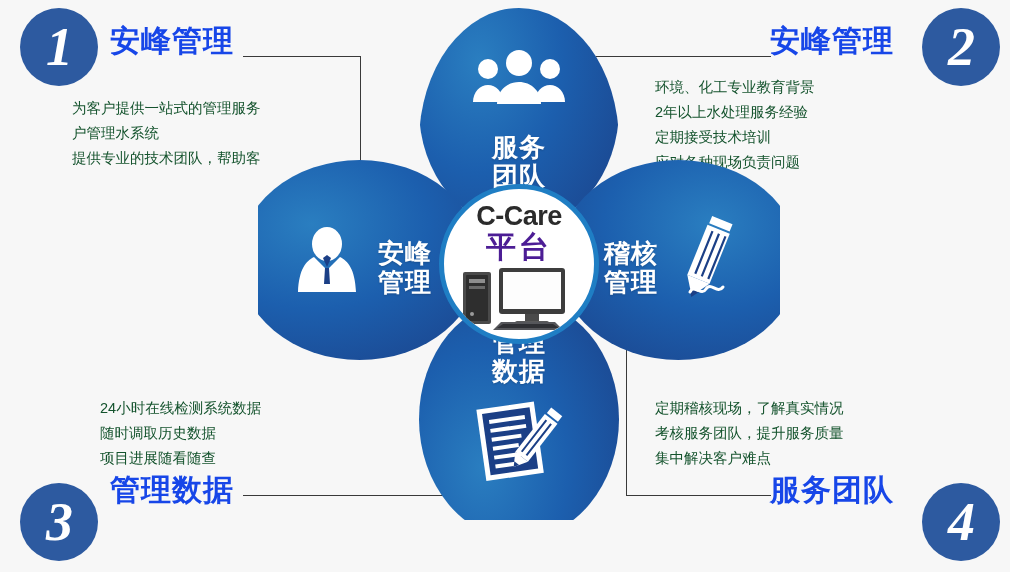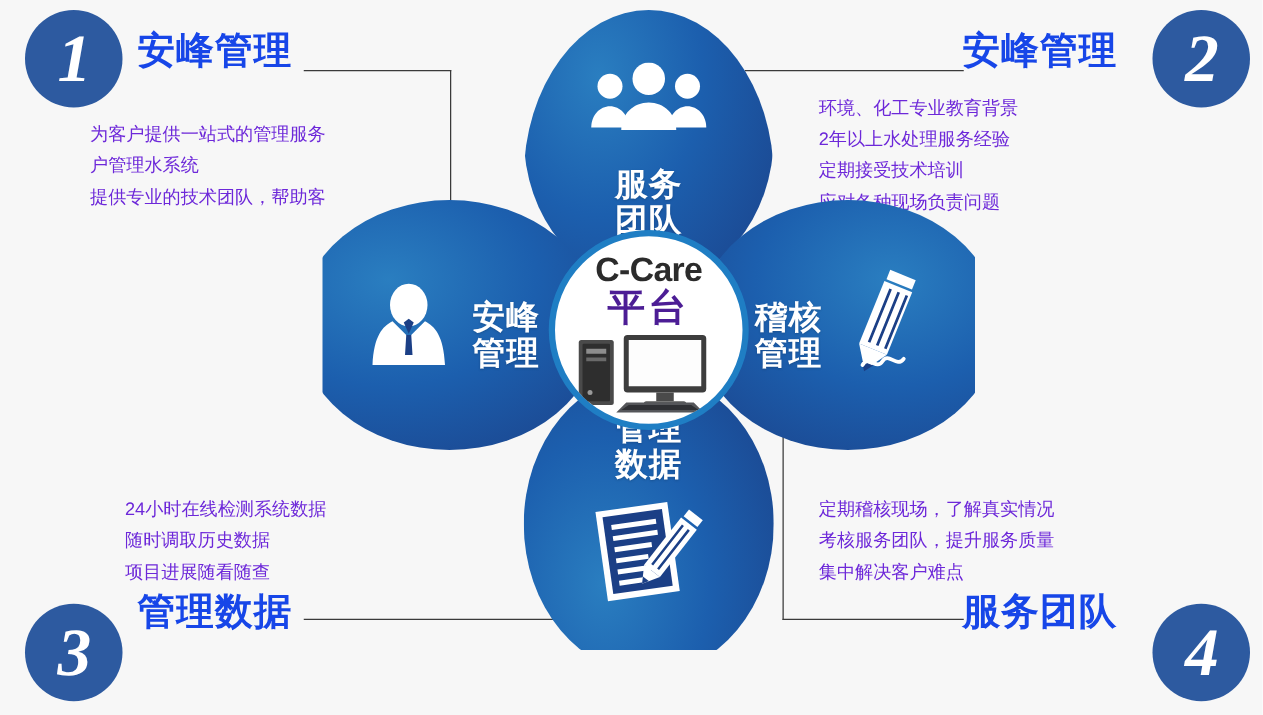--- a/index.html
+++ b/index.html
@@ -62,21 +62,21 @@
   
   #l3h{ left:243px; top:495px; width:210px; }
   #l3v{ left:452px; top:472px; height:24px; }
   
   #l4v{ left:626px; top:340px; height:156px; }
   #l4h{ left:626px; top:495px; width:145px; }
 
   
   .sec-body{
     position:absolute;
-    color:#6d28d9;
+    color:#14532d;
     font-size:14.5px;
     line-height:25px;
     white-space:nowrap;
   }
   #body1{ left:72px;  top:96px;font-family:Liberation Serif, serif; }
   #body2{ left:655px; top:75px; }
   #body3{ left:100px; top:396px; }
   #body4{ left:655px; top:396px; }
 
   

